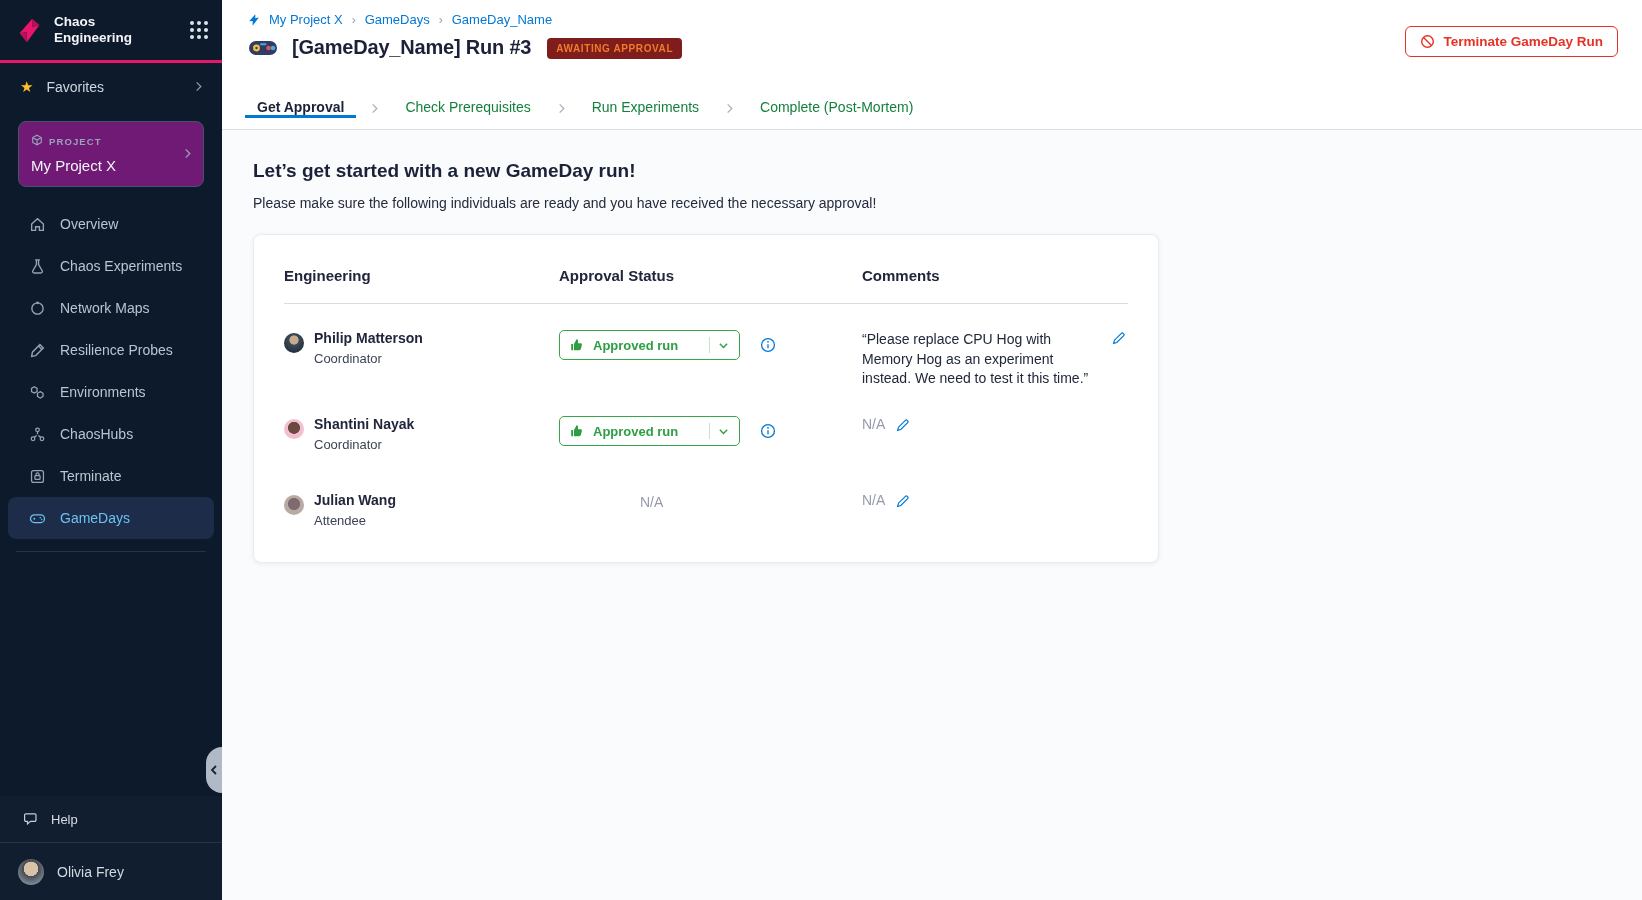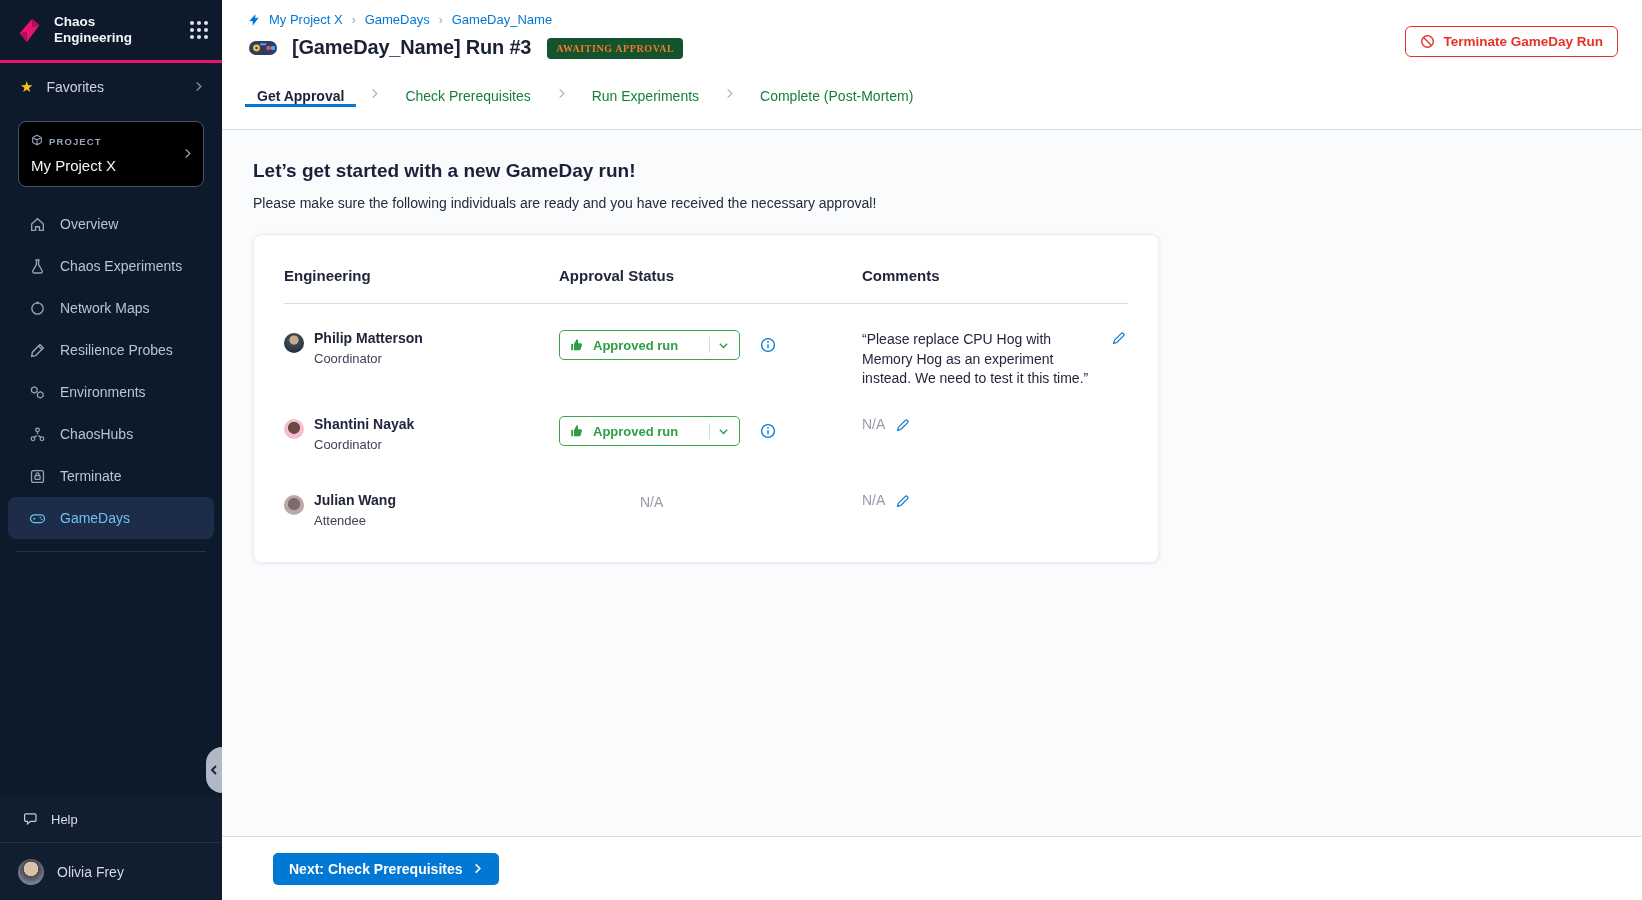--- a/index.html
+++ b/index.html
@@ -13,21 +13,21 @@
   .logo-text { margin-left:10px; font-size:13.5px; font-weight:bold; color:#f4f6f9; line-height:1.18; }
   .grid-icon { margin-left:auto; display:grid; grid-template-columns:repeat(3,4px); grid-gap:3px; cursor:pointer; }
   .grid-icon i { width:4px; height:4px; border-radius:50%; background:#dde3ec; }
   .pink-line { height:3px; background:#e8156c; width:100%; }
 
   .fav-row { height:44px; display:flex; align-items:center; padding:0 18px 0 20px; margin-top:2px; cursor:pointer; }
   .fav-star { color:#fcc026; font-size:15px; }
   .fav-label { margin-left:13px; font-size:14px; color:#ced5e0; }
   .fav-chev { margin-left:auto; color:#8593a8; }
 
-  .project-card { margin:12px 18px 0 18px; background:#000000; border:1px solid #45546b; border-radius:8px; padding:10px 12px 12px 12px; position:relative; cursor:pointer; }
+  .project-card { margin:12px 18px 0 18px; background:#701a75; border:1px solid #45546b; border-radius:8px; padding:10px 12px 12px 12px; position:relative; cursor:pointer; }
   .project-label-row { display:flex; align-items:center; gap:6px; color:#97a4ba; }
   .project-label { font-size:9.5px; font-weight:bold; letter-spacing:1.1px; }
   .project-name { margin-top:7px; font-size:15px; color:#f2f5f9; }
   .project-chev { position:absolute; right:10px; top:50%; transform:translateY(-50%); color:#94a0b3; }
 
   .menu { margin-top:16px; }
   .m-item { height:42px; display:flex; align-items:center; margin:0 8px; padding:0 12px 0 21px; border-radius:8px; cursor:pointer; color:#bbc4d1; }
   .m-item .m-icon { width:17px; height:17px; color:#94a3b8; display:flex; align-items:center; }
   .m-item .m-label { margin-left:14px; font-size:14px; }
   .m-item.active { background:#1d2d49; color:#6cc1f1; }
@@ -46,24 +46,24 @@
   
   .main { flex:1; display:flex; flex-direction:column; background:#fafbfd; }
   .topbar { background:#fff; height:88px; position:relative; padding:12px 0 0 25px; }
   .breadcrumb { display:flex; align-items:center; font-size:13px; }
   .crumb-logo { width:14px; height:14px; margin-right:8px; }
   .crumb-link { color:#0278d5; cursor:pointer; }
   .crumb-sep { color:#98a3b4; margin:0 9px; font-size:12px; }
   .title-row { display:flex; align-items:flex-end; margin-top:9px; }
   .gamepad-emoji { width:32px; height:22px; }
   .page-title { margin-left:13px; font-size:20px; font-weight:bold; color:#1b2138; letter-spacing:-0.2px; }
-  .status-badge { margin-left:16px; background:#14532d; color:#f07b2a; font-size:10px; font-weight:bold; letter-spacing:0.6px; padding:5px 9px; border-radius:4px;font-family:Liberation Serif, serif; }
+  .status-badge { margin-left:16px; background:#7f1d1d; color:#f07b2a; font-size:10px; font-weight:bold; letter-spacing:0.6px; padding:5px 9px; border-radius:4px; }
   .terminate-btn { position:absolute; right:24px; top:26px; height:31px; display:flex; align-items:center; gap:8px; border:1px solid #e43326; border-radius:6px; background:#fff; color:#e43326; font-size:13.5px; font-weight:bold; padding:0 14px; cursor:pointer; font-family:inherit; }
 
-  .stepper { background:#fff; height:42px; border-bottom:1px solid #d8dce4; display:flex; align-items:flex-start; padding-left:23px; }
+  .stepper { background:#fff; height:42px; border-bottom:1px solid #d8dce4; display:flex; align-items:center; padding-left:23px; }
   .step { display:flex; align-items:center; padding:0 12px; font-size:14px; color:#15803d; border-bottom:3px solid transparent; cursor:pointer; }
   .step.active { color:#1b2138; font-weight:bold; border-bottom-color:#0278d5; }
   .step-sep { display:flex; align-items:center; margin:0 13px; color:#a9b1bf; }
 
   .content { flex:1; padding:30px 0 0 31px; }
   .content-heading { font-size:19px; font-weight:bold; color:#1b2138; }
   .content-sub { margin-top:13px; font-size:14px; color:#252b3d; }
 
   .card { margin-top:23px; width:906px; background:#fff; border-radius:8px; border:1px solid #ebecf2; box-shadow:0 1px 4px rgba(96,97,112,0.10); padding:32px 30px 34px 30px; }
   .thead { display:flex; padding-bottom:19px; border-bottom:1px solid #d9dce4; }
@@ -449,23 +449,13 @@
               <svg width="14" height="14" viewBox="0 0 14 14" fill="none" stroke="#0278d5" stroke-width="1.2">
                   <path d="M1.6 12.4l.9-3.2 6.9-6.9a1.2 1.2 0 0 1 1.7 0l.6.6a1.2 1.2 0 0 1 0 1.7l-6.9 6.9z"></path>
                 </svg>
             </span>
           </span>
         </div>
       </div>
     </div>
   </div>
 
-  <footer class="footer">
-    <button class="next-btn">
-      <span>Next: Check Prerequisites</span>
-      <span style="display:flex;">
-        <svg width="11" height="11" viewBox="0 0 12 12" fill="none" stroke="#fff" stroke-width="1.8">
-            <path d="M4 1.5l4.5 4.5L4 10.5"></path>
-          </svg>
-      </span>
-    </button>
-  </footer>
 </div>
 
 </body></html>

